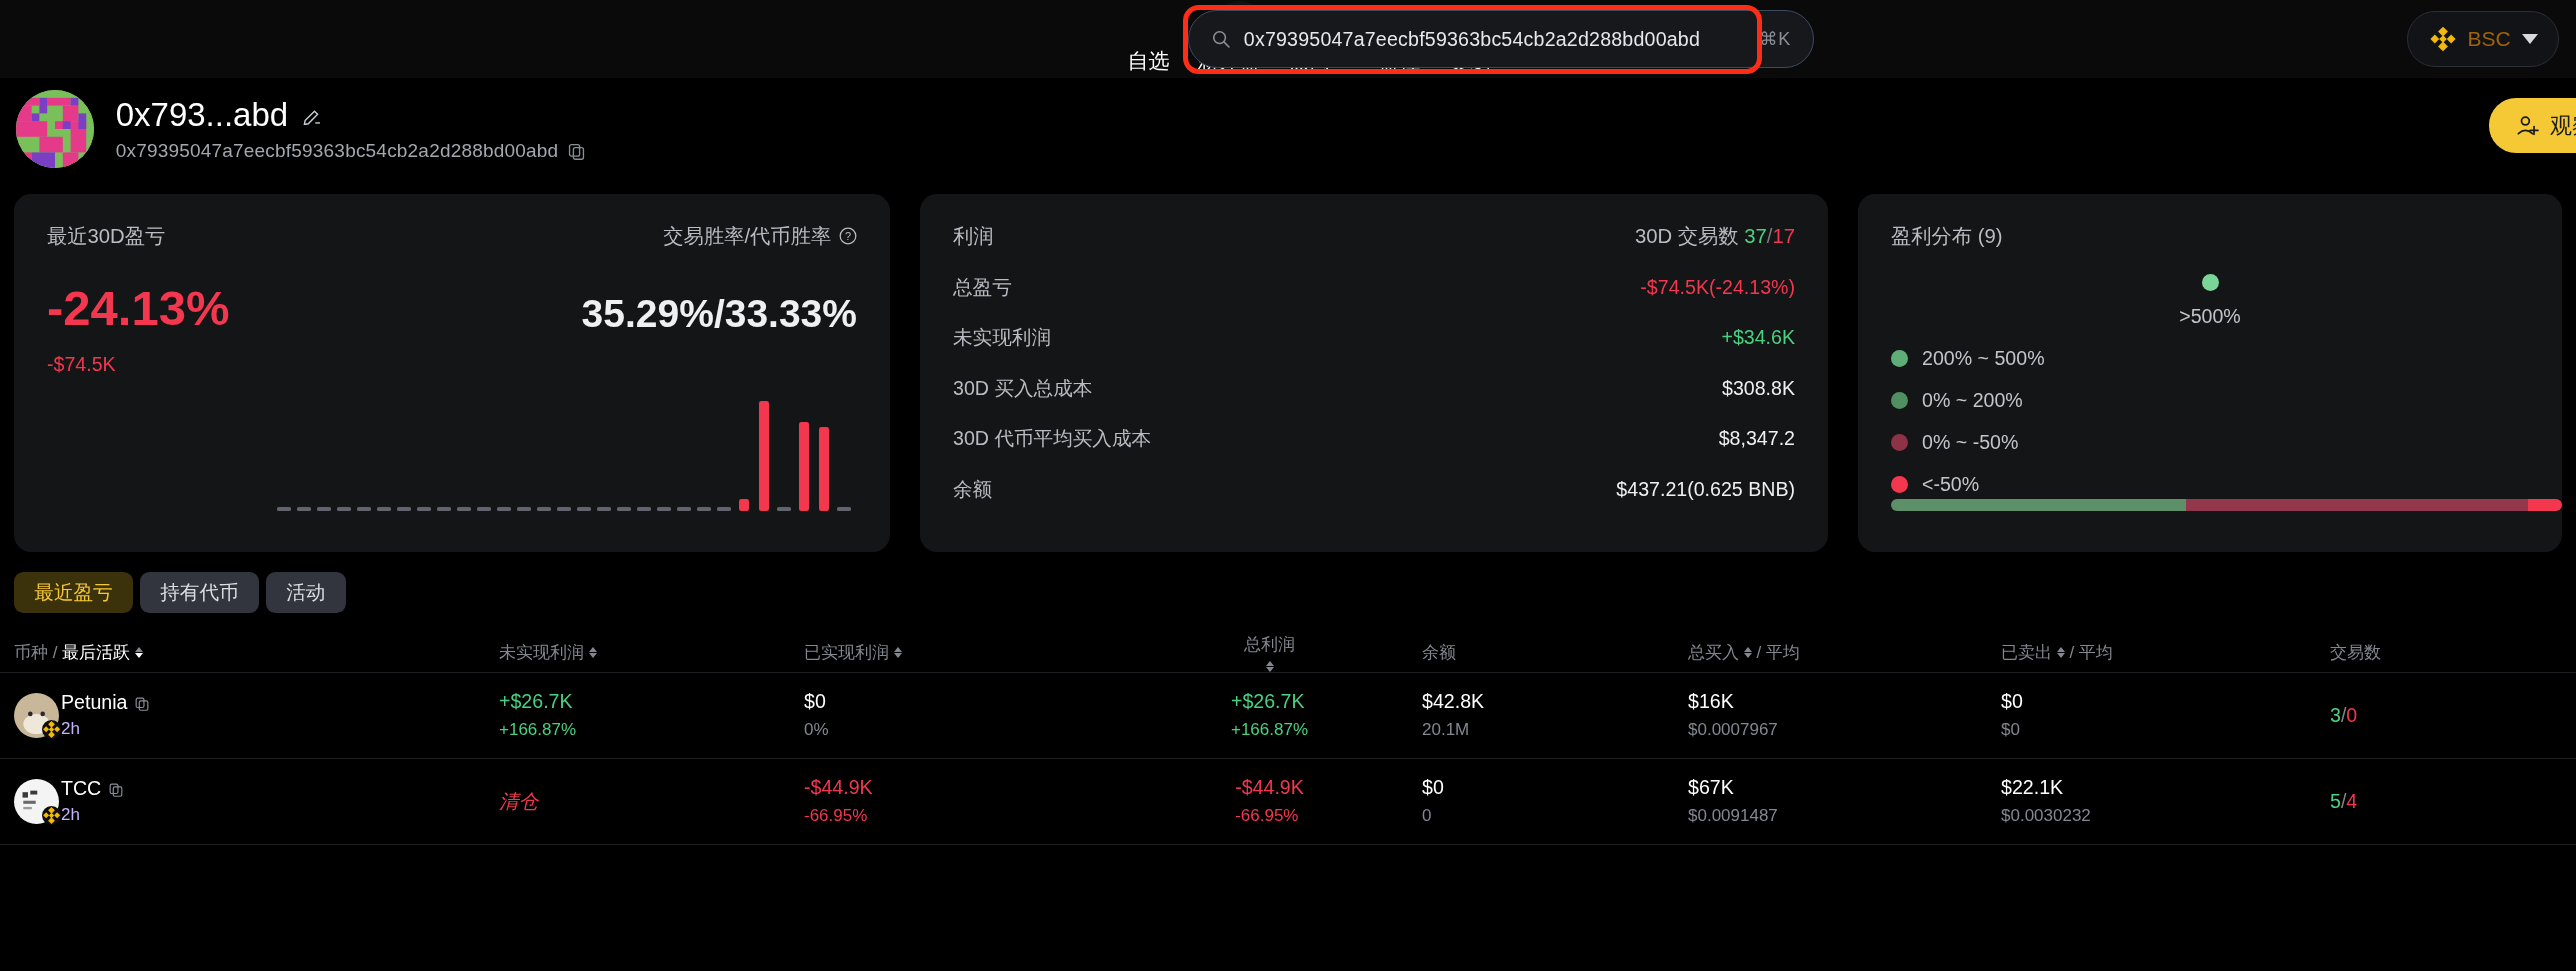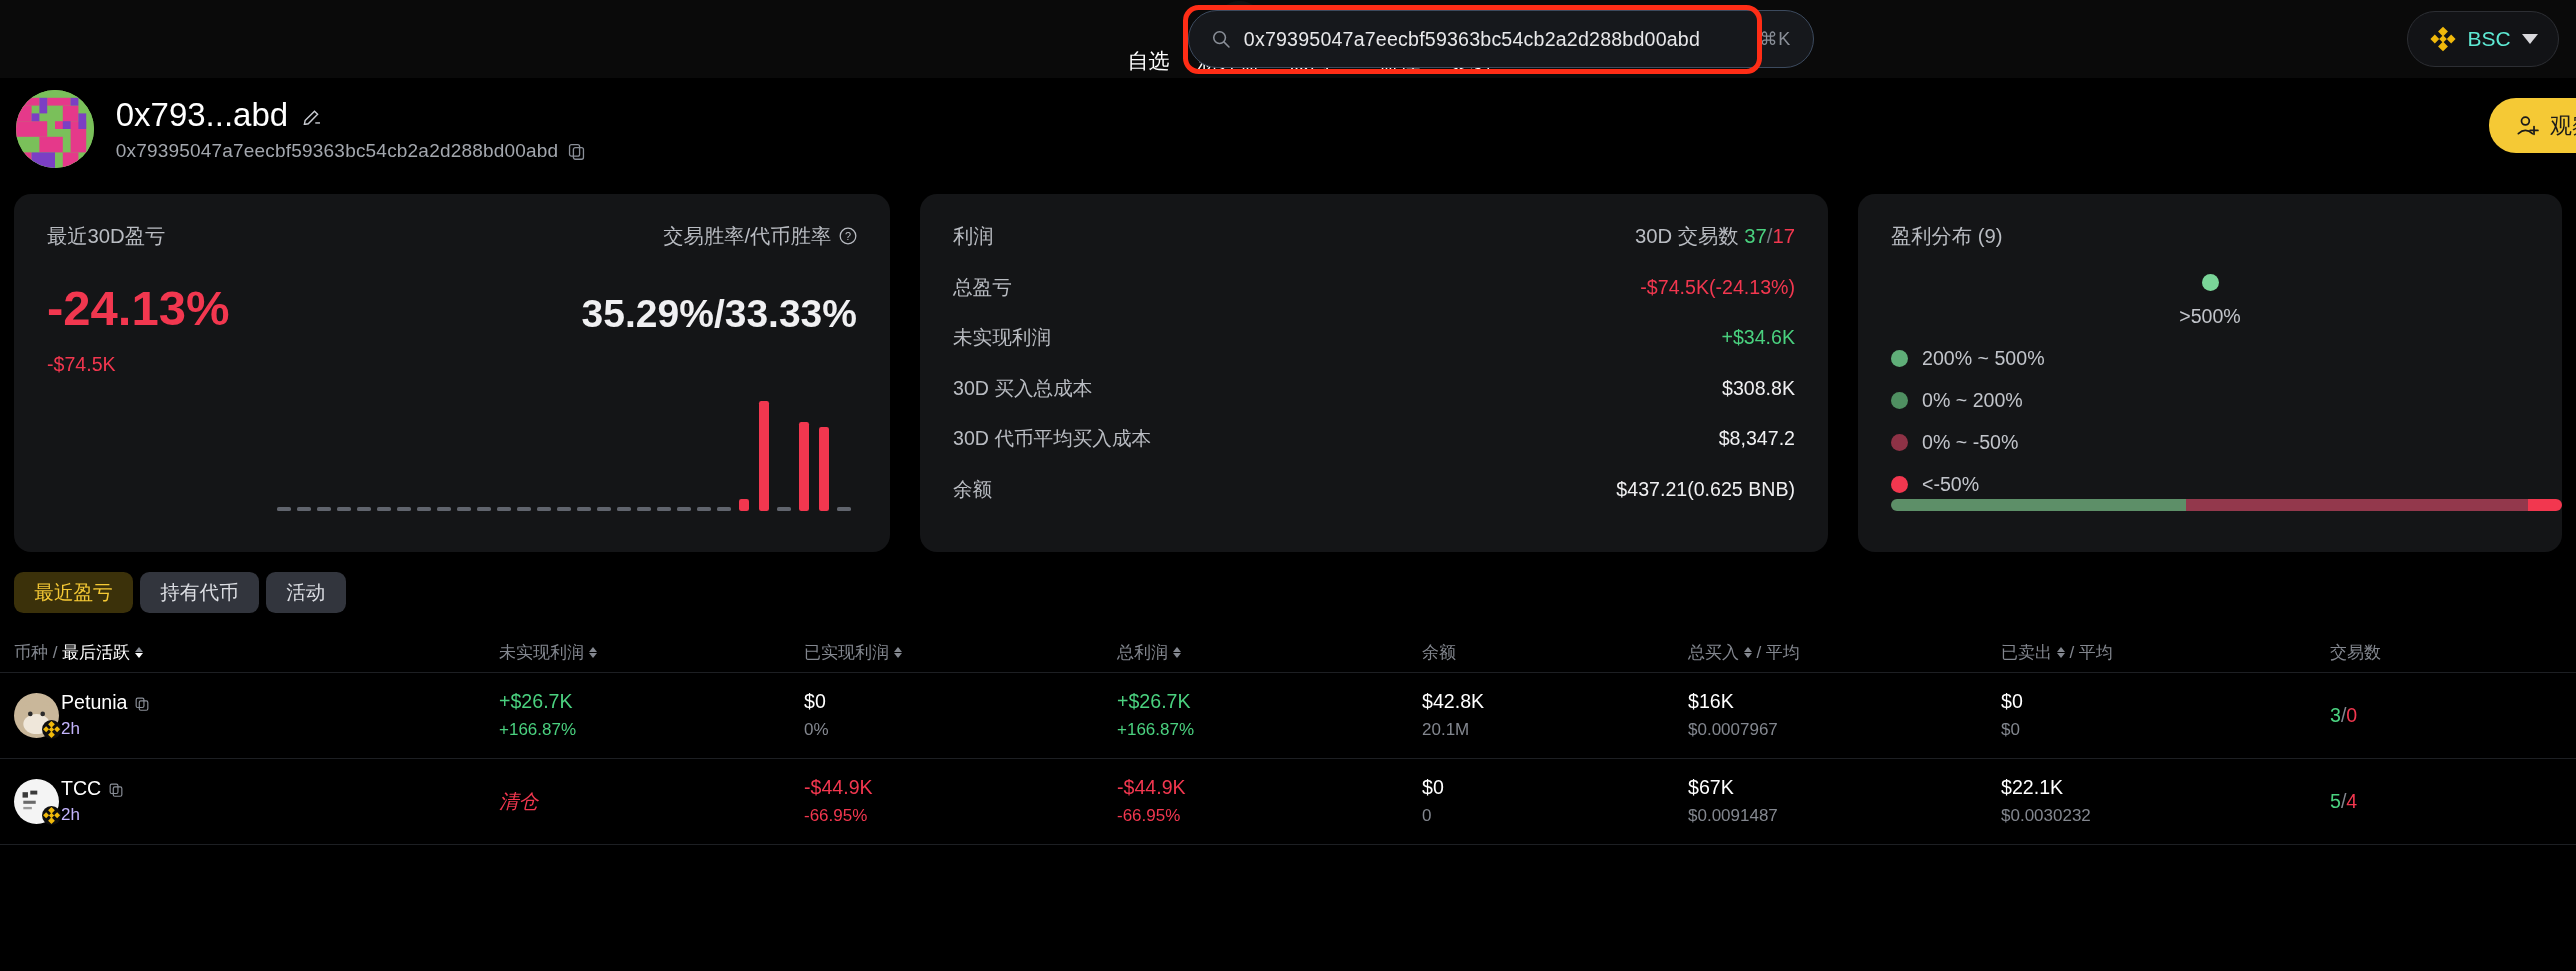--- a/index.html
+++ b/index.html
@@ -60,21 +60,21 @@
   
   .chain-select {
     position: absolute; right: 17px; top: 11px;
     height: 56px; min-width: 135px;
     border: 0.8px solid #2c2e33; border-radius: 28px;
     background: #121316;
     display: flex; align-items: center; gap: 11px;
     padding: 0 20.3px; cursor: pointer;
   }
   .bnb-diamond { width: 28px; height: 28px; flex: 0 0 28px; }
-  .chain-name { font-size: 21px; color: #5eead4; }
+  .chain-name { font-size: 21px; color: #a16207; }
   .caret-down {
     width: 0; height: 0;
     border-left: 8.6px solid transparent;
     border-right: 8.6px solid transparent;
     border-top: 10.2px solid #d8d8dc;
   }
 
   
   .profile {
     height: 102px; display: flex; align-items: center;
@@ -187,21 +187,21 @@
     border-left: 4.7px solid transparent;
     border-right: 4.7px solid transparent;
   }
   .sort-up { border-bottom: 5.5px solid #83878f; }
   .sort-dn { border-top: 5.5px solid #83878f; }
   .sort-dn-on { border-top-color: #ffffff; }
 
   .c-token { width: 485px; }
   .c-unreal { width: 305px; text-align: left; }
   .c-real   { width: 313px; text-align: left; }
-  .c-total  { width: 305px; text-align: left; }
+  .c-total  { width: 305px; text-align: left; flex-direction: column; }
   .c-bal    { width: 266px; text-align: left; }
   .c-buy    { width: 313px; text-align: left; }
   .c-sell   { width: 329px; text-align: left; }
   .c-trades { flex: 1; text-align: left; }
 
   .trow {
     display: flex; align-items: center;
     height: 86px; padding: 0 14px;
     border-bottom: 0.8px solid #1d1f23;
   }

